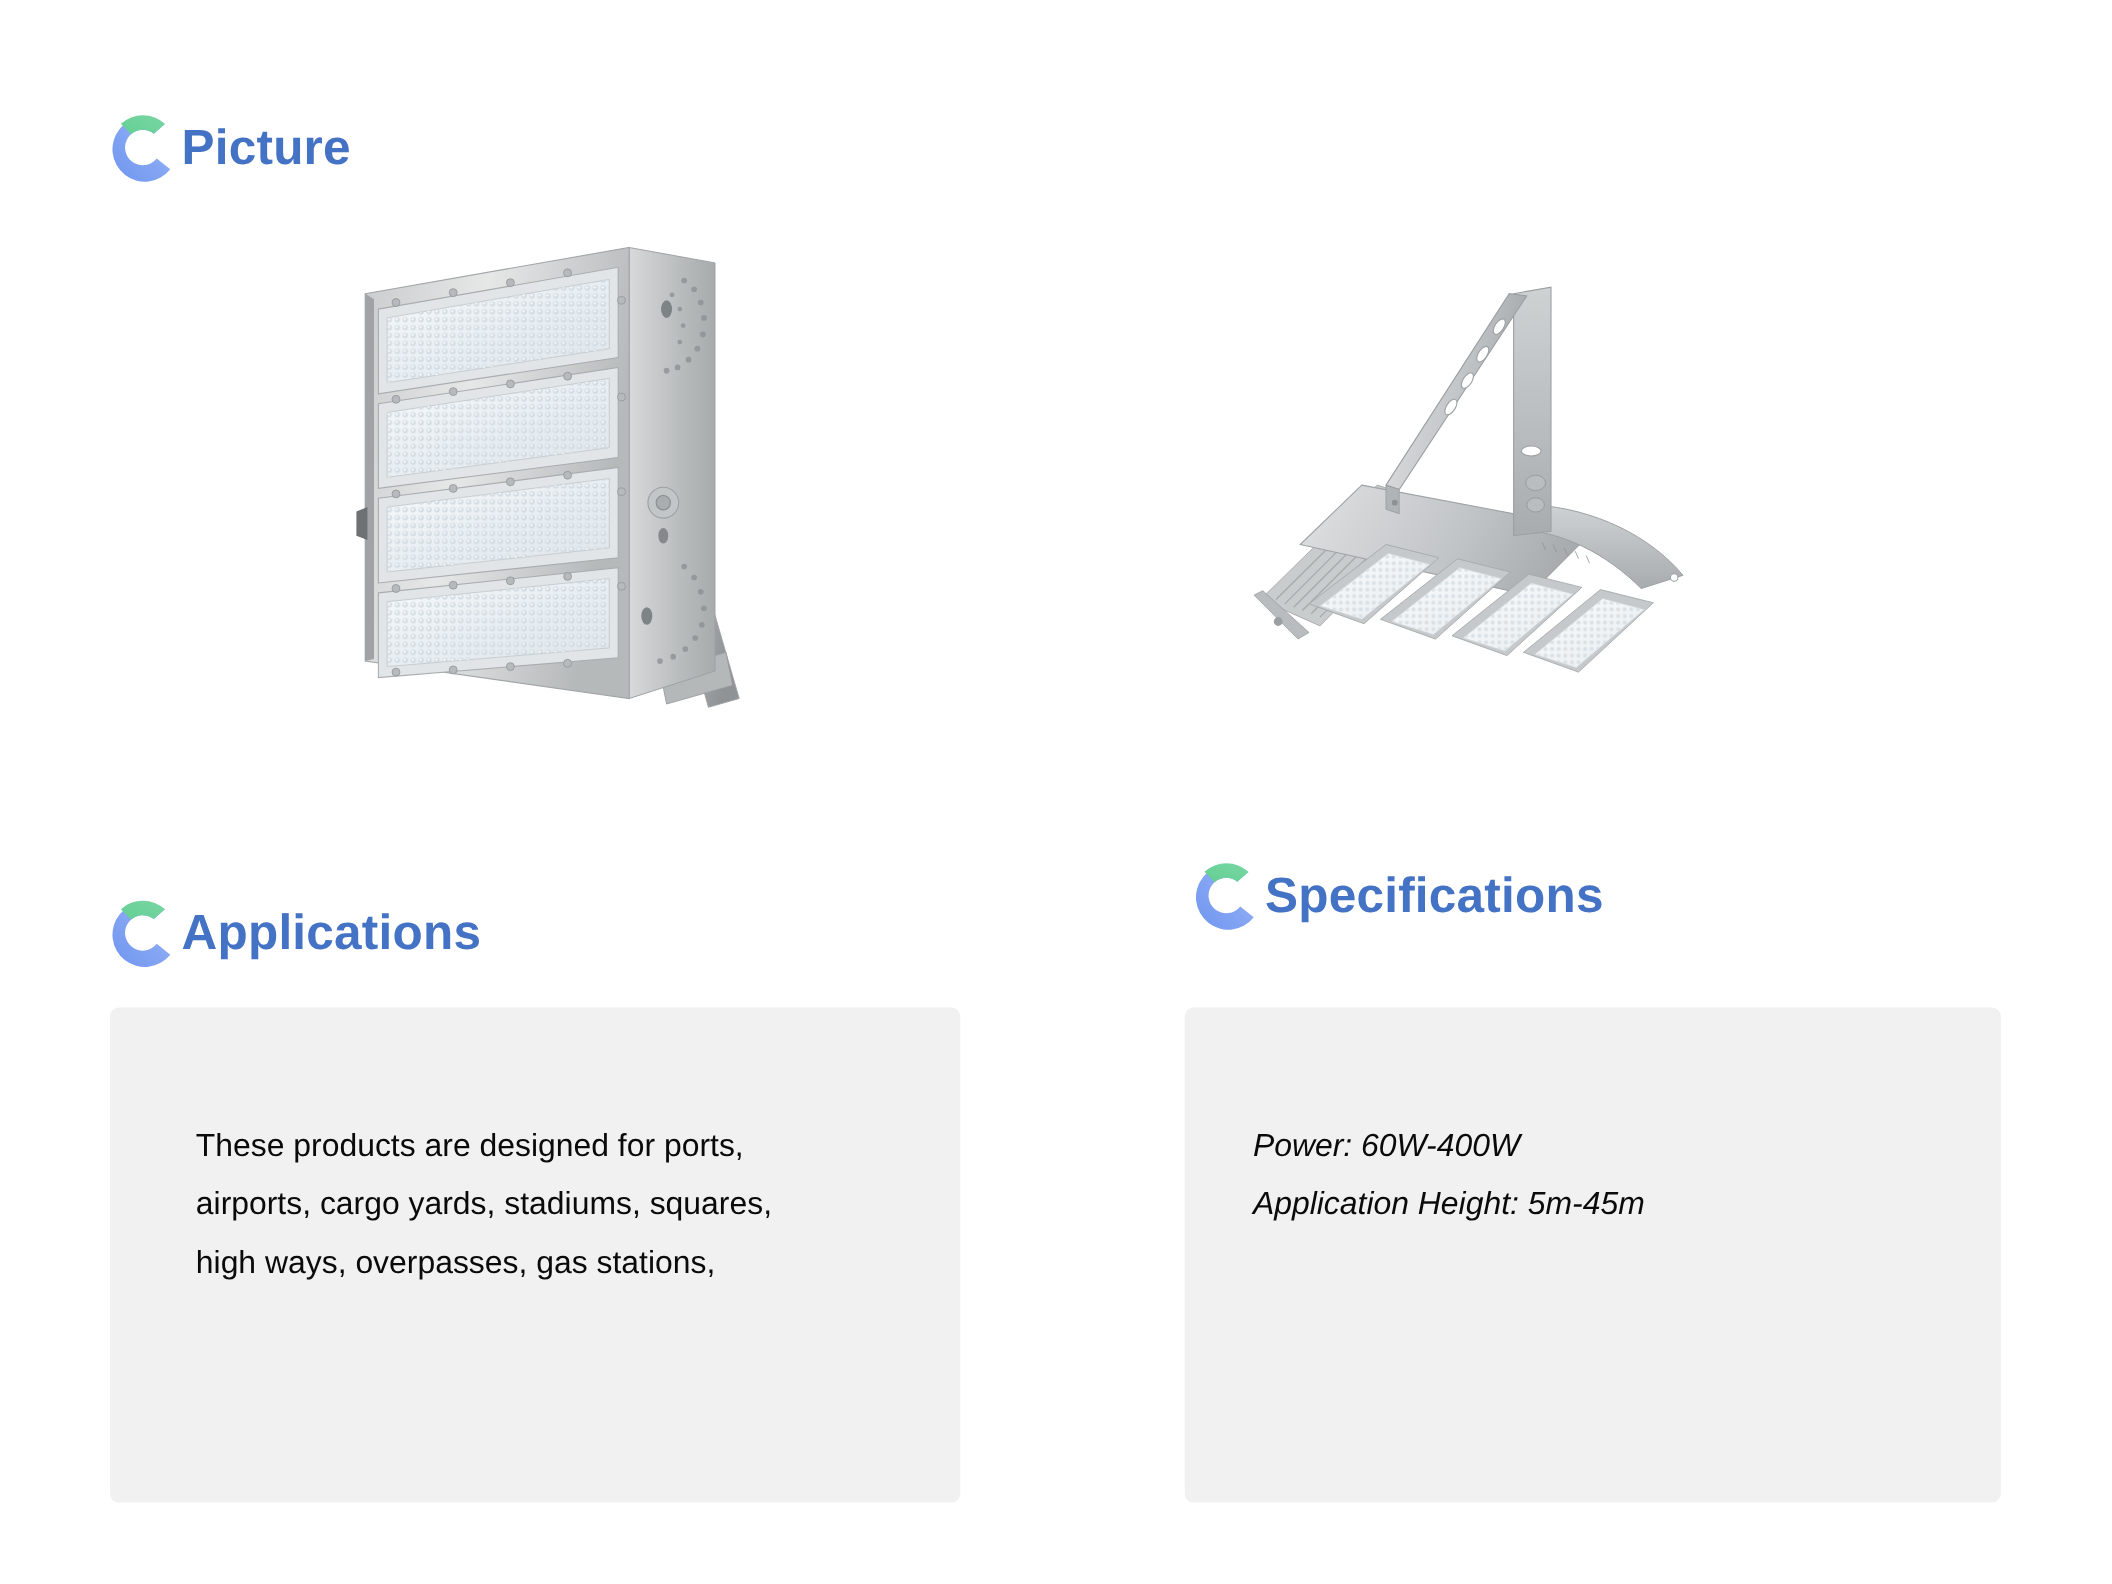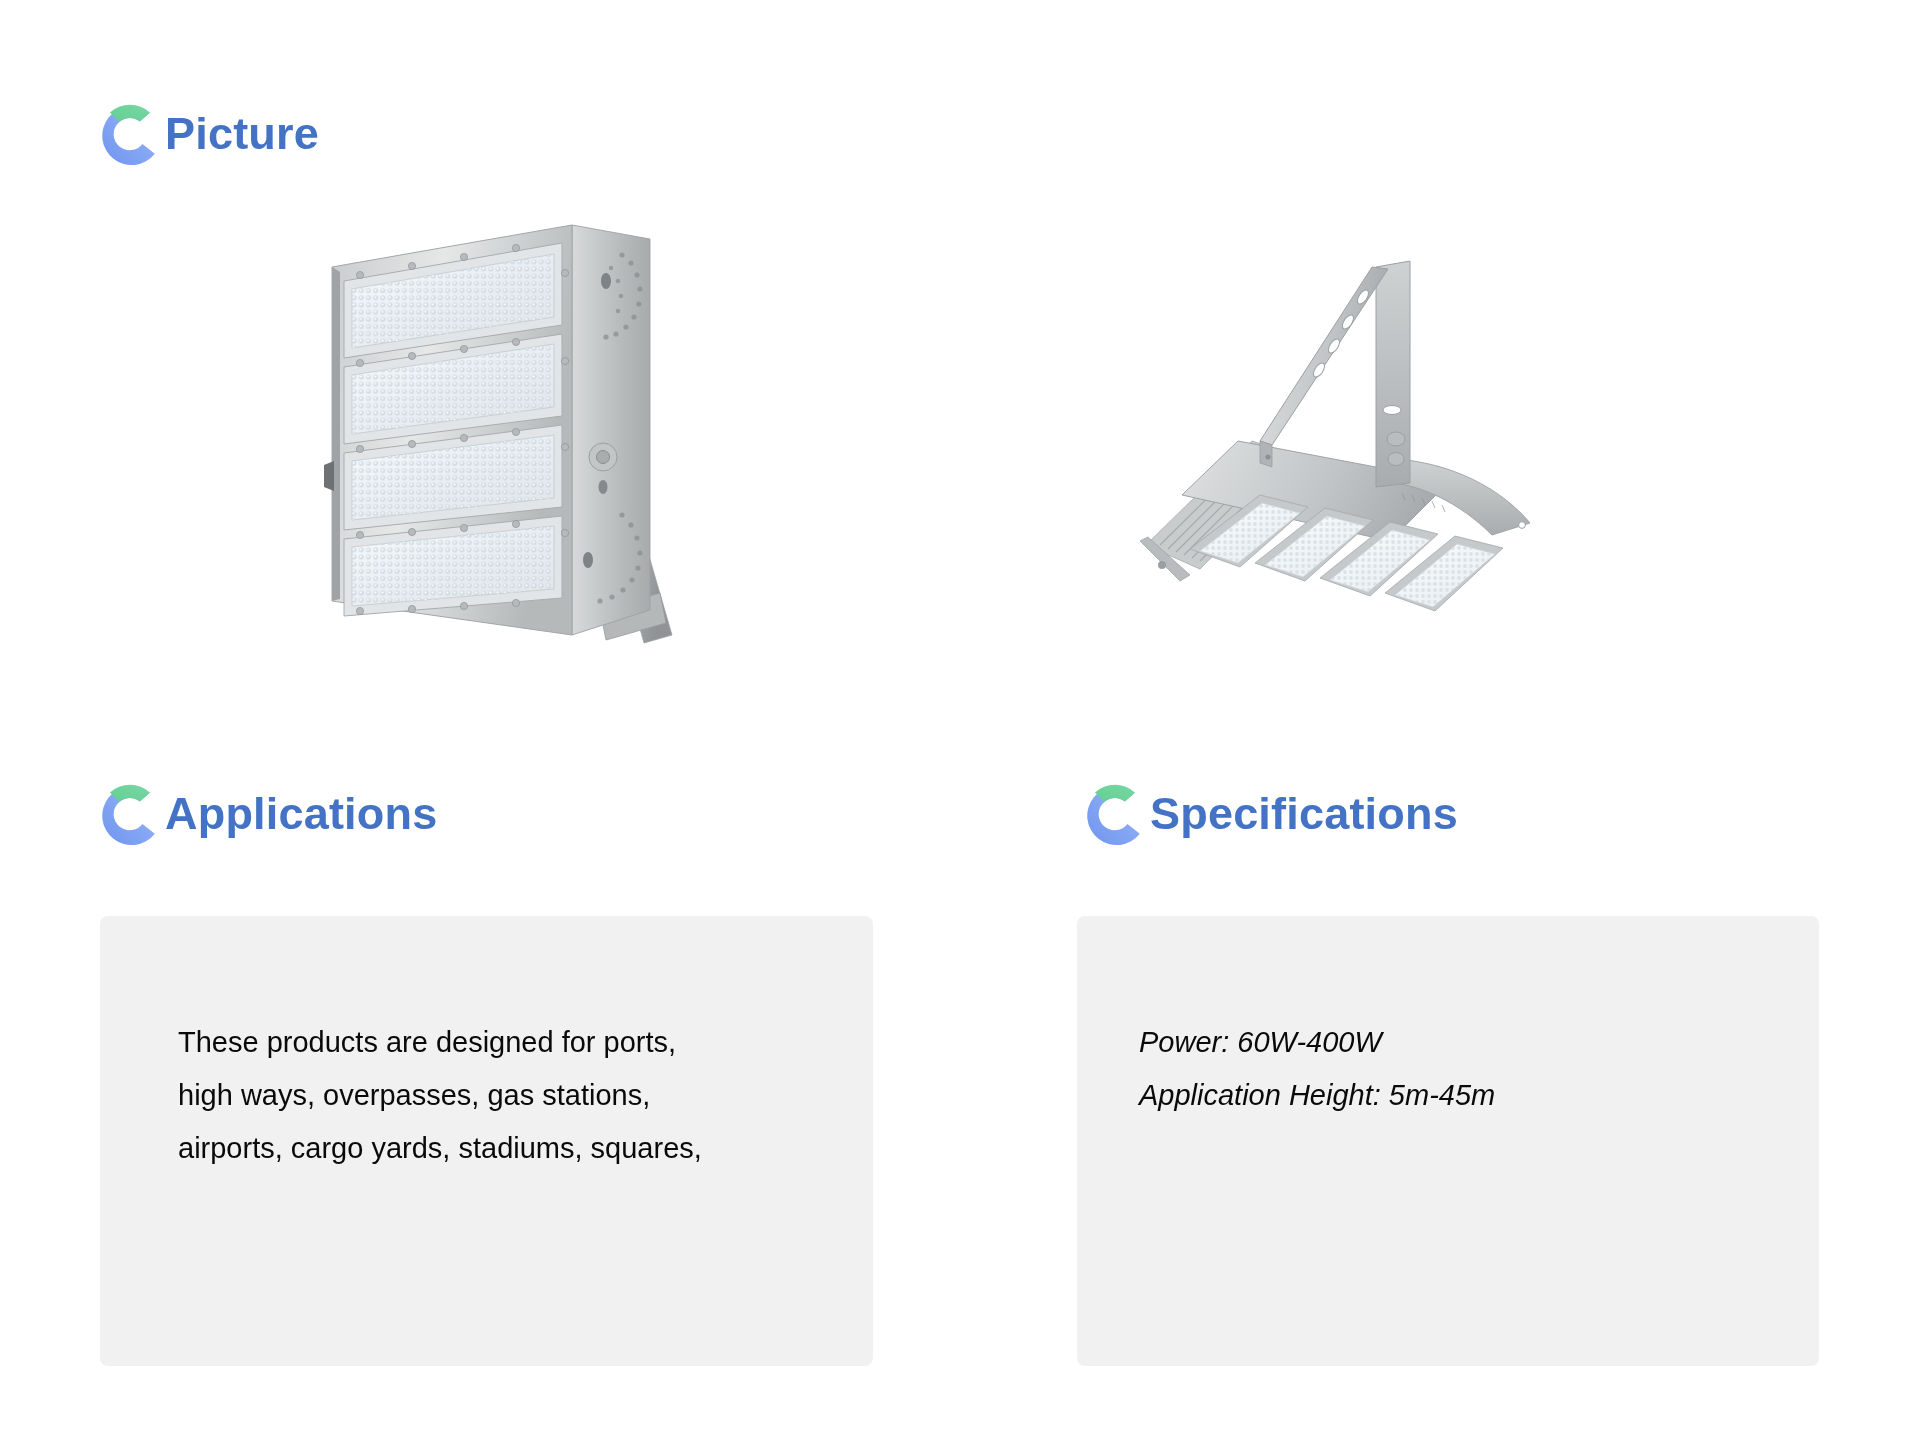--- a/index.html
+++ b/index.html
@@ -36,21 +36,21 @@
   .section-title {
     font-size: 45px;
     font-weight: bold;
     color: #4472c4;
     letter-spacing: 0.2px;
     white-space: nowrap;
     line-height: 1;
   }
 
   #head-picture        { left: 95px;  top: 98px; }
-  #head-applications   { left: 95px;  top: 778px; }
+  #head-applications   { left: 95px;  top: 812px; }
   #head-specifications { left: 1080px; top: 778px; align-items: center; }
 
   
   .picture-area {
     position: absolute;
     left: 0;
     top: 215px;
     width: 1920px;
     height: 520px;
   }
@@ -355,22 +355,22 @@
       </defs>
       <path d="M 85.4 79.8 A 42 42 0 1 1 78.5 21.0 L 64.0 33.6 A 23 23 0 1 0 67.8 65.8 Z" fill="url(#gBlue3)"></path>
       <path d="M 78.5 21.0 A 42 42 0 0 0 21.3 20.8 L 34.6 34.2 A 23 23 0 0 1 64.0 33.6 Z" fill="url(#gGreen3)"></path>
     </svg>
     <div class="section-title">Specifications</div>
   </div>
 
   <div class="info-card" id="card-applications">
     <div class="card-body" id="body-applications">
       <div class="card-line">These products are designed for ports,</div>
+      <div class="card-line">airports, cargo yards, stadiums, squares,</div>
       <div class="card-line">high ways, overpasses, gas stations,</div>
-      <div class="card-line">airports, cargo yards, stadiums, squares,</div>
     </div>
   </div>
 
   <div class="info-card" id="card-specifications">
     <div class="card-body" id="body-specifications">
       <div class="card-line">Power: 60W-400W</div>
       <div class="card-line">Application Height: 5m-45m</div>
     </div>
   </div>
 

